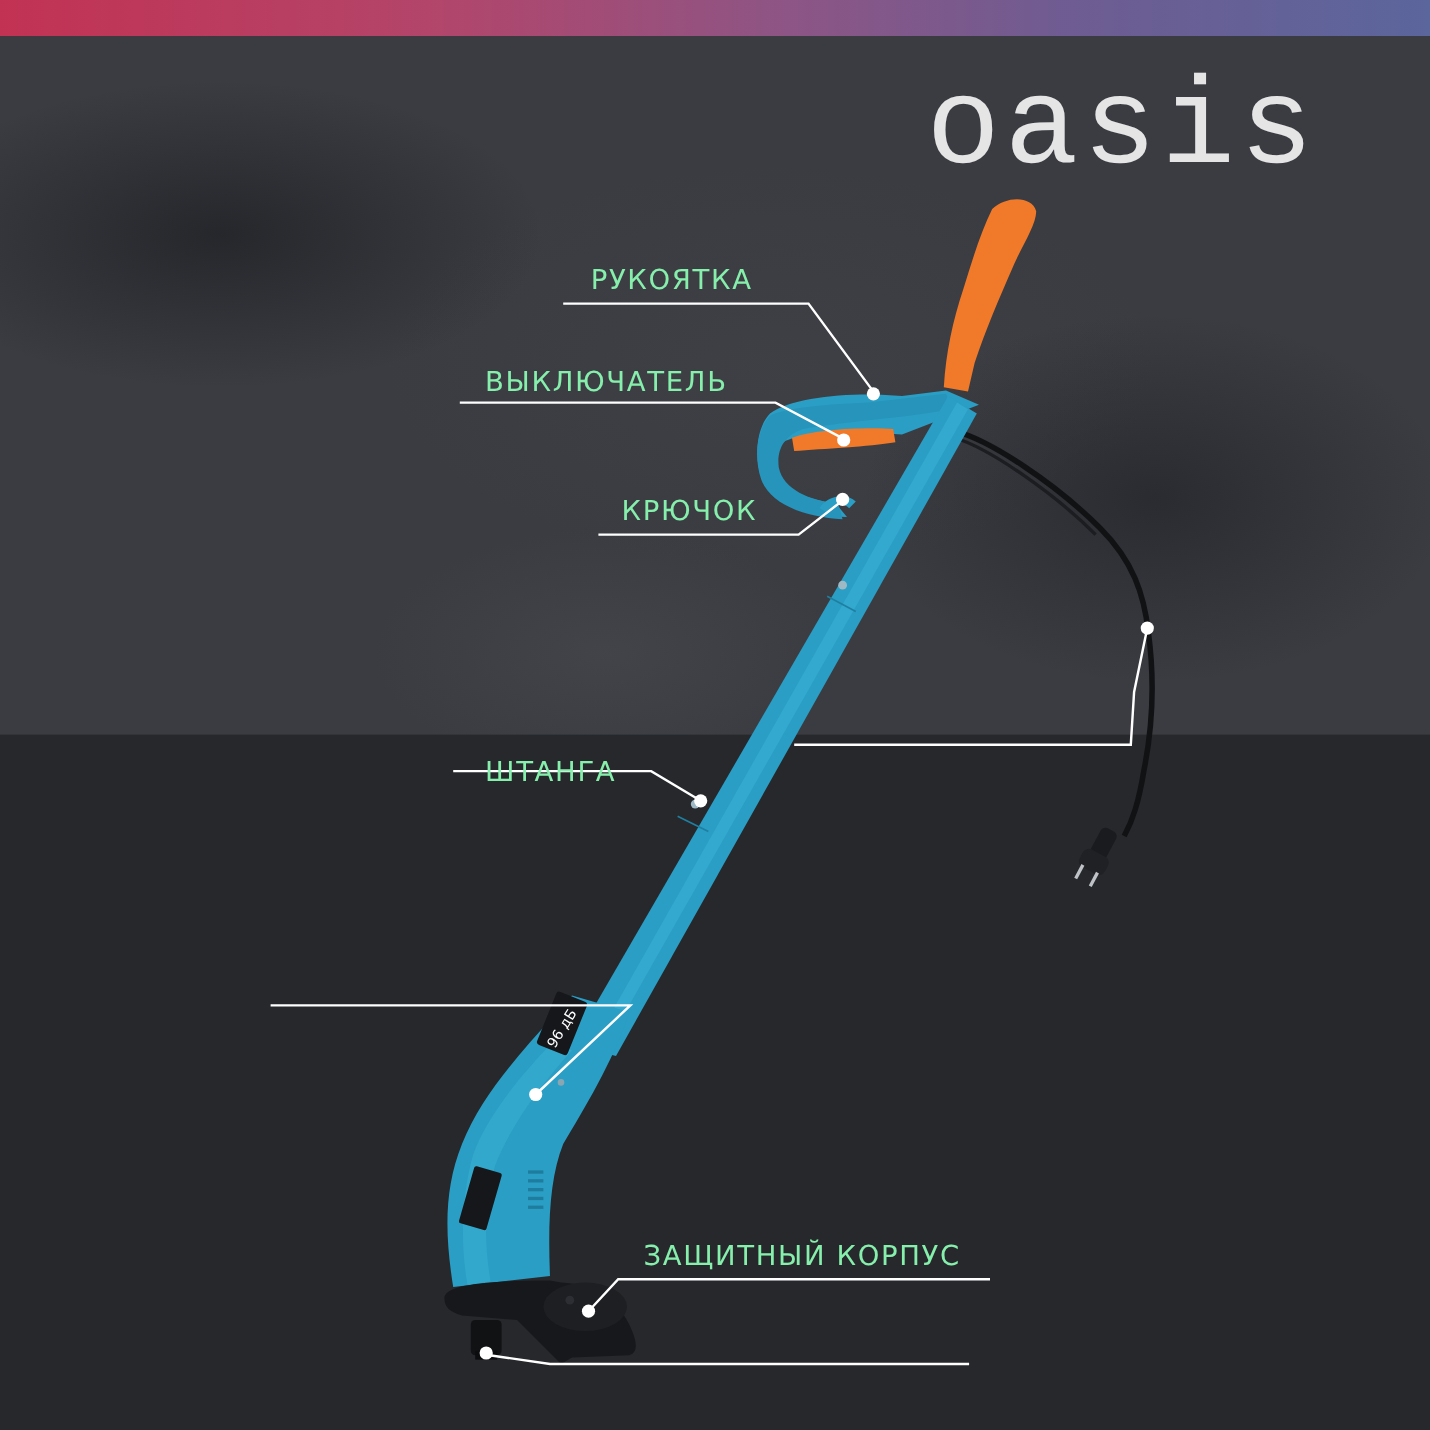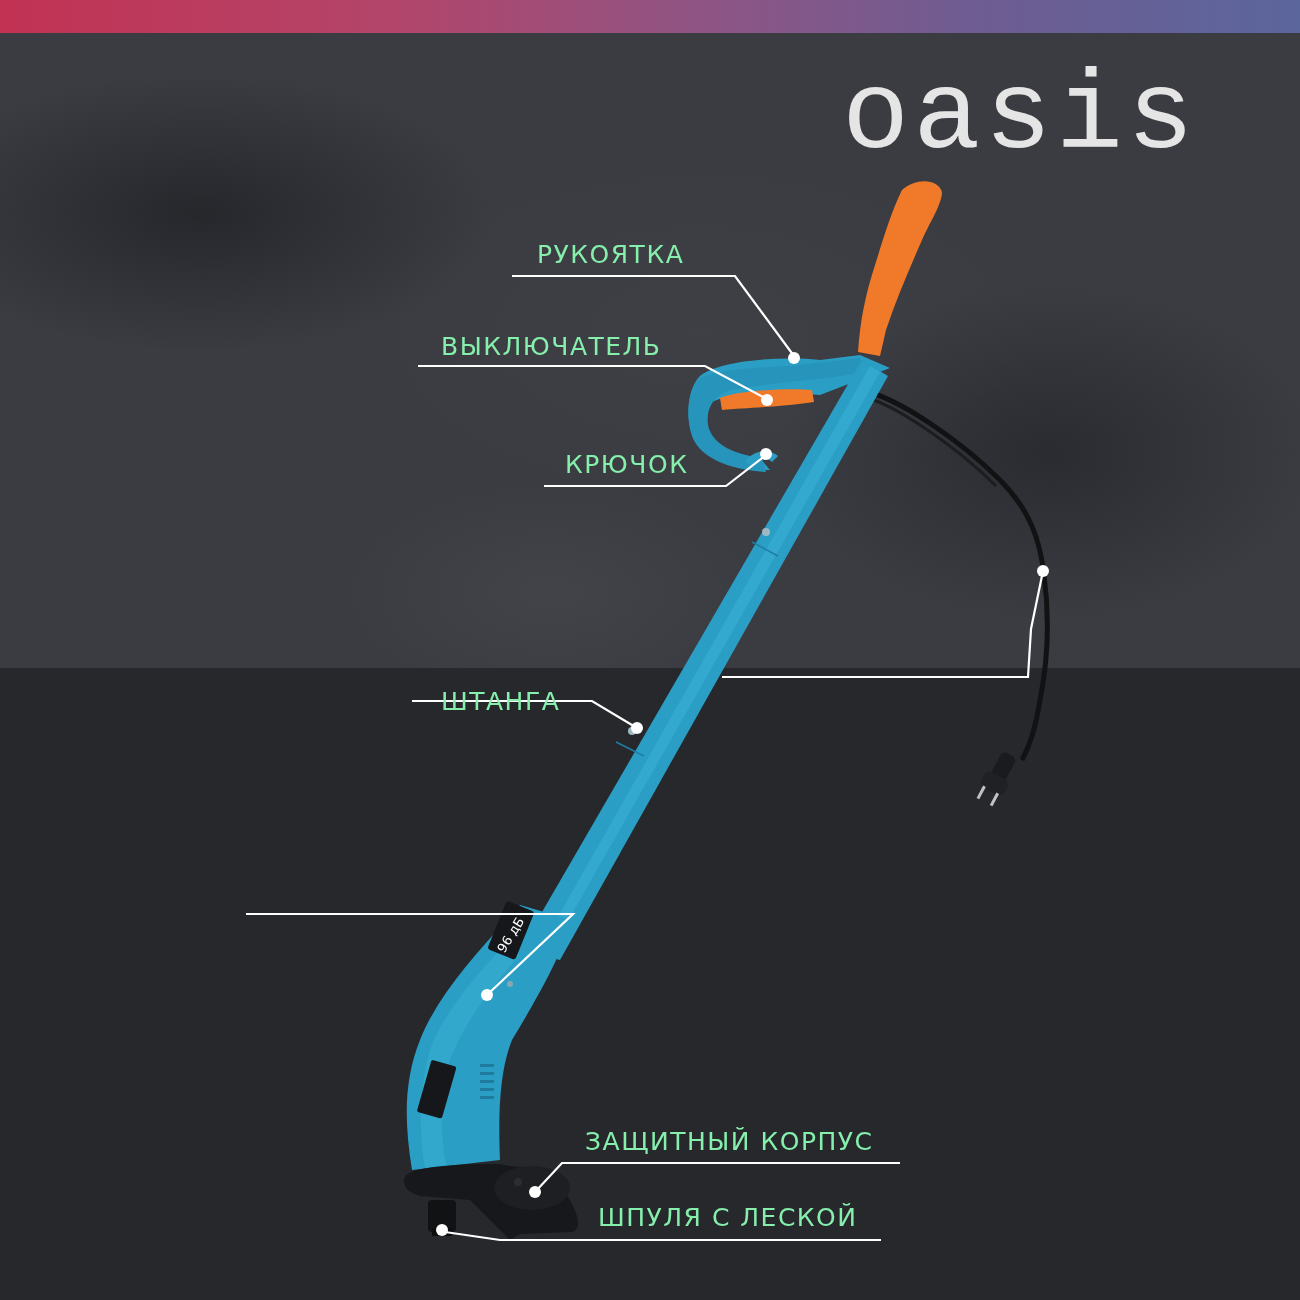--- a/index.html
+++ b/index.html
@@ -130,14 +130,13 @@
       <circle cx="535" cy="1192" r="6"></circle>
       <circle cx="442" cy="1230" r="6"></circle>
     </g>
   </svg>
 
   <div class="label" style="left:537px; top:240px;">РУКОЯТКА</div>
   <div class="label" style="left:441px; top:332px;">ВЫКЛЮЧАТЕЛЬ</div>
   <div class="label" style="left:565px; top:450px;">КРЮЧОК</div>
   <div class="label" style="left:441px; top:667px;margin-top:20px;">ШТАНГА</div>
   <div class="label" style="left:585px; top:1127px;">ЗАЩИТНЫЙ КОРПУС</div>
-  <div class="label" style="left:598px; top:1203px;">ШПУЛЯ С ЛЕСКОЙ</div>
 </div>
 
 </body></html>

